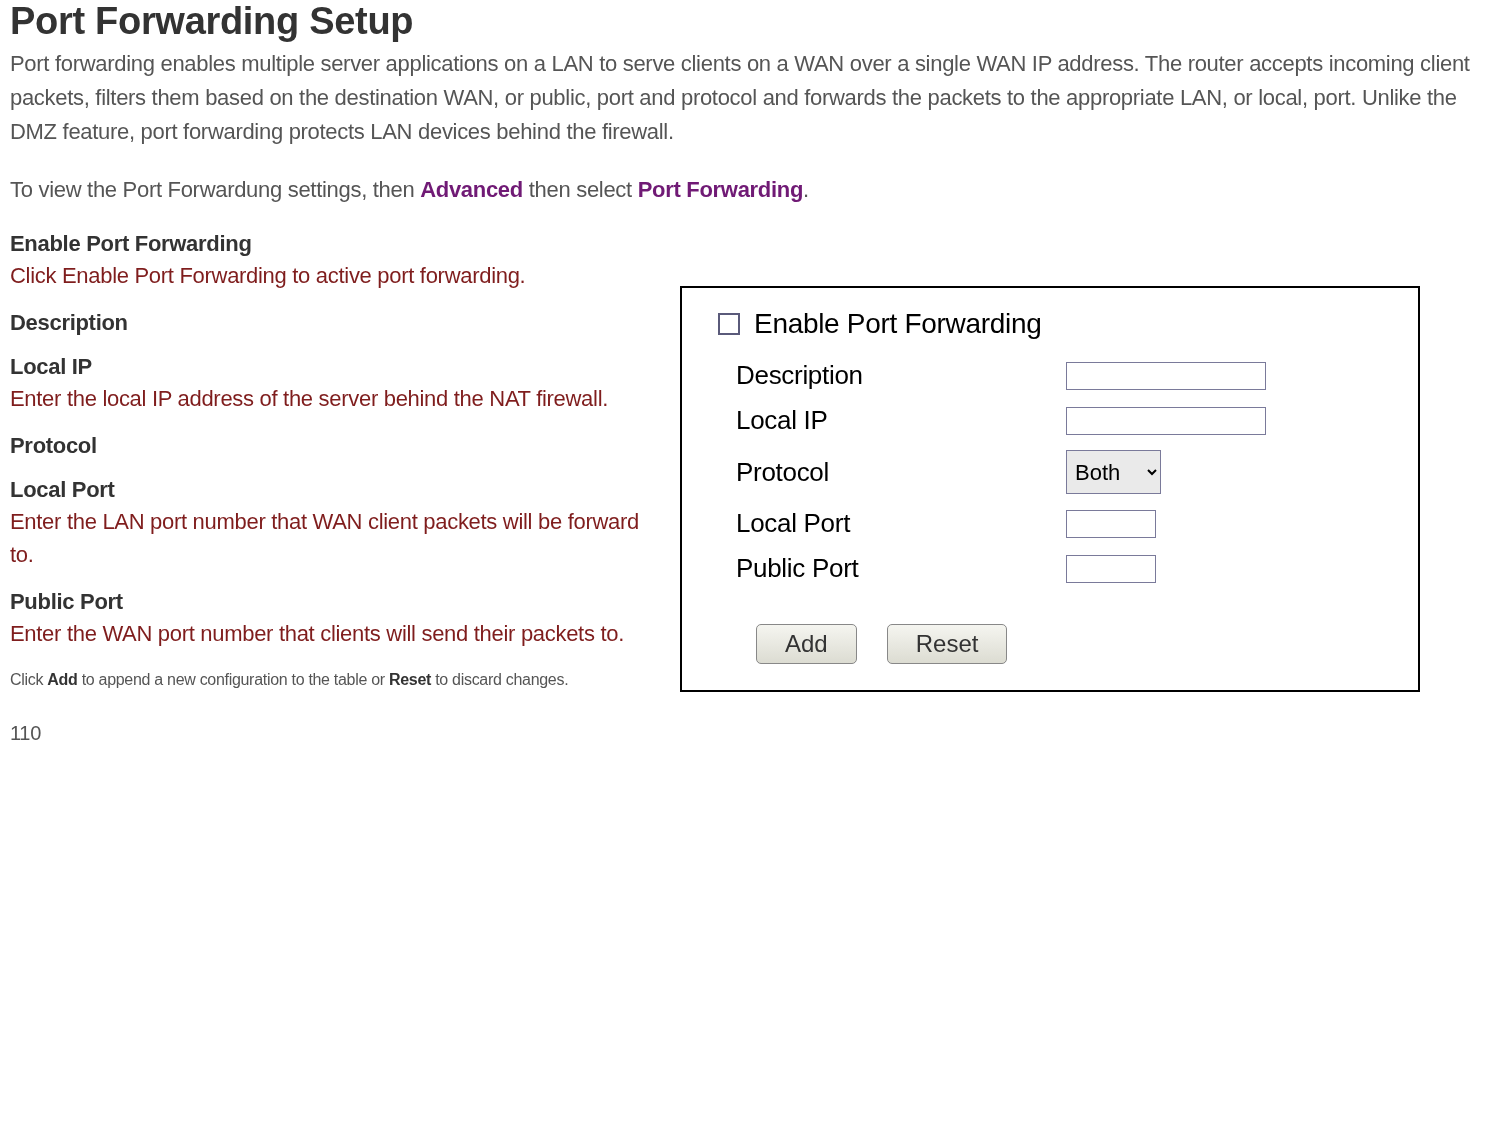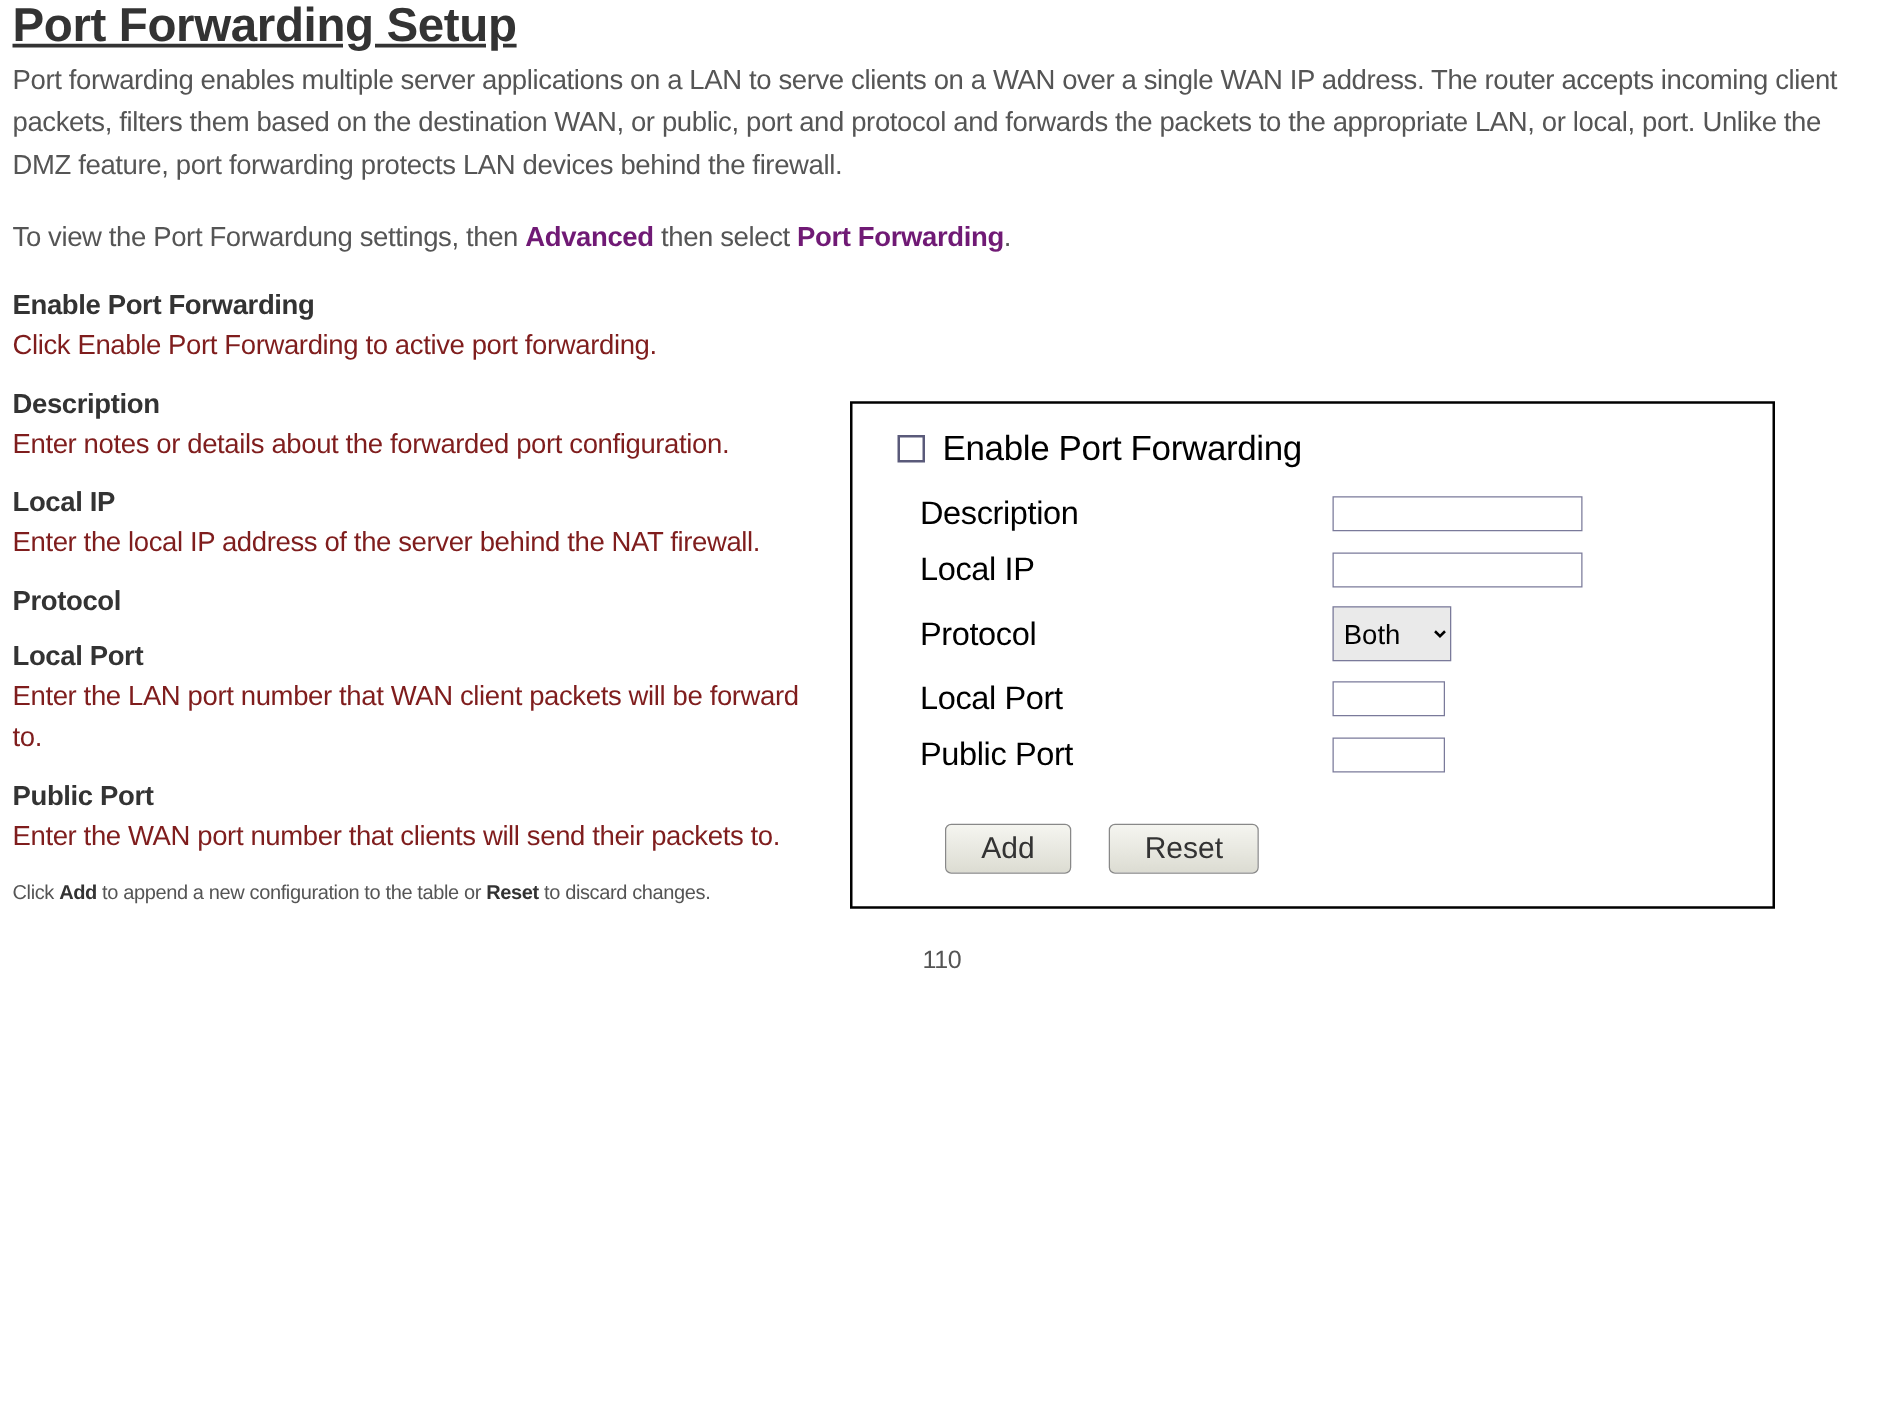--- a/index.html
+++ b/index.html
@@ -10,21 +10,20 @@
       background: #fff;
       color: #444;
       padding: 0 10px 20px 10px;
       width: 1507px;
     }
     h1 {
       font-size: 38px;
       font-weight: bold;
       color: #333;
       margin-bottom: 4px;
-      text-decoration: underline;
     }
     .intro {
       font-size: 22px;
       line-height: 1.55;
       color: #555;
       margin-bottom: 28px;
     }
     .nav-line {
       font-size: 22px;
       color: #555;
@@ -57,21 +56,21 @@
       line-height: 1.5;
     }
     .footer-para {
       font-size: 16px;
       color: #555;
       line-height: 1.5;
       margin-top: 4px;
     }
     .footer-para b { color: #333; }
     .page-num {
-      text-align: center;
+      text-align: left;
       font-size: 20px;
       color: #555;
       margin-top: 30px;
     }
     
     .shot {
       border: 2px solid #000;
       background: #fff;
       padding: 20px 24px 26px 24px;
       font-family: Arial, Helvetica, sans-serif;
@@ -151,21 +150,20 @@
 <div class="columns">
   <div class="left">
 
     <div class="field-block">
       <h3>Enable Port Forwarding</h3>
       <p>Click Enable Port Forwarding to active port forwarding.</p>
     </div>
 
     <div class="field-block">
       <h3>Description</h3>
-      <p>Enter notes or details about the forwarded port configuration.</p>
     </div>
 
     <div class="field-block">
       <h3>Local IP</h3>
       <p>Enter the local IP address of the server behind the NAT firewall.</p>
     </div>
 
     <div class="field-block">
       <h3>Protocol</h3>
     </div>

